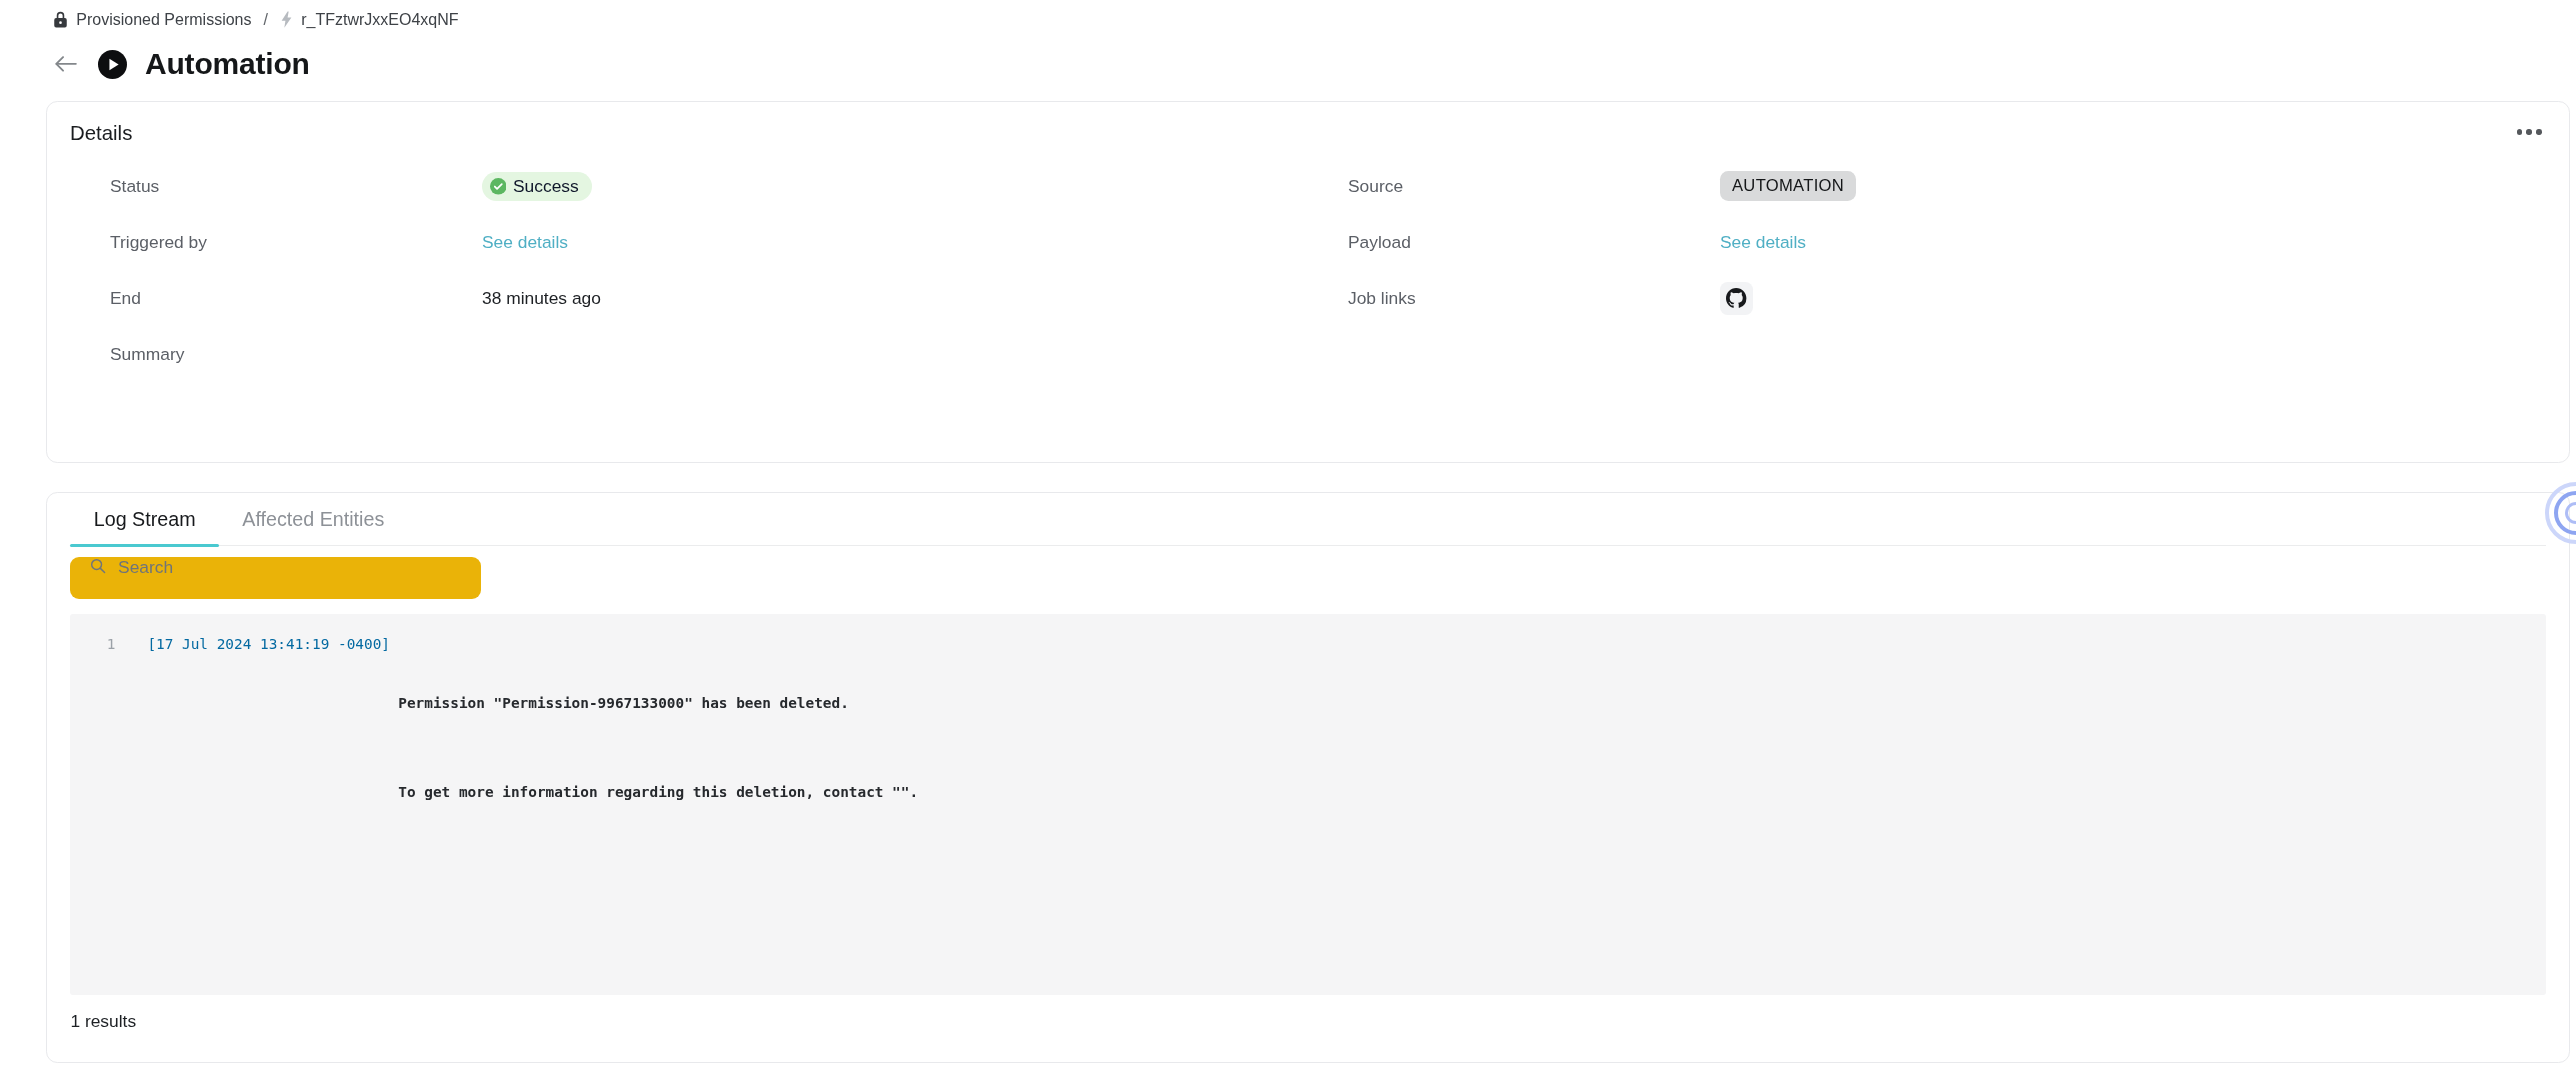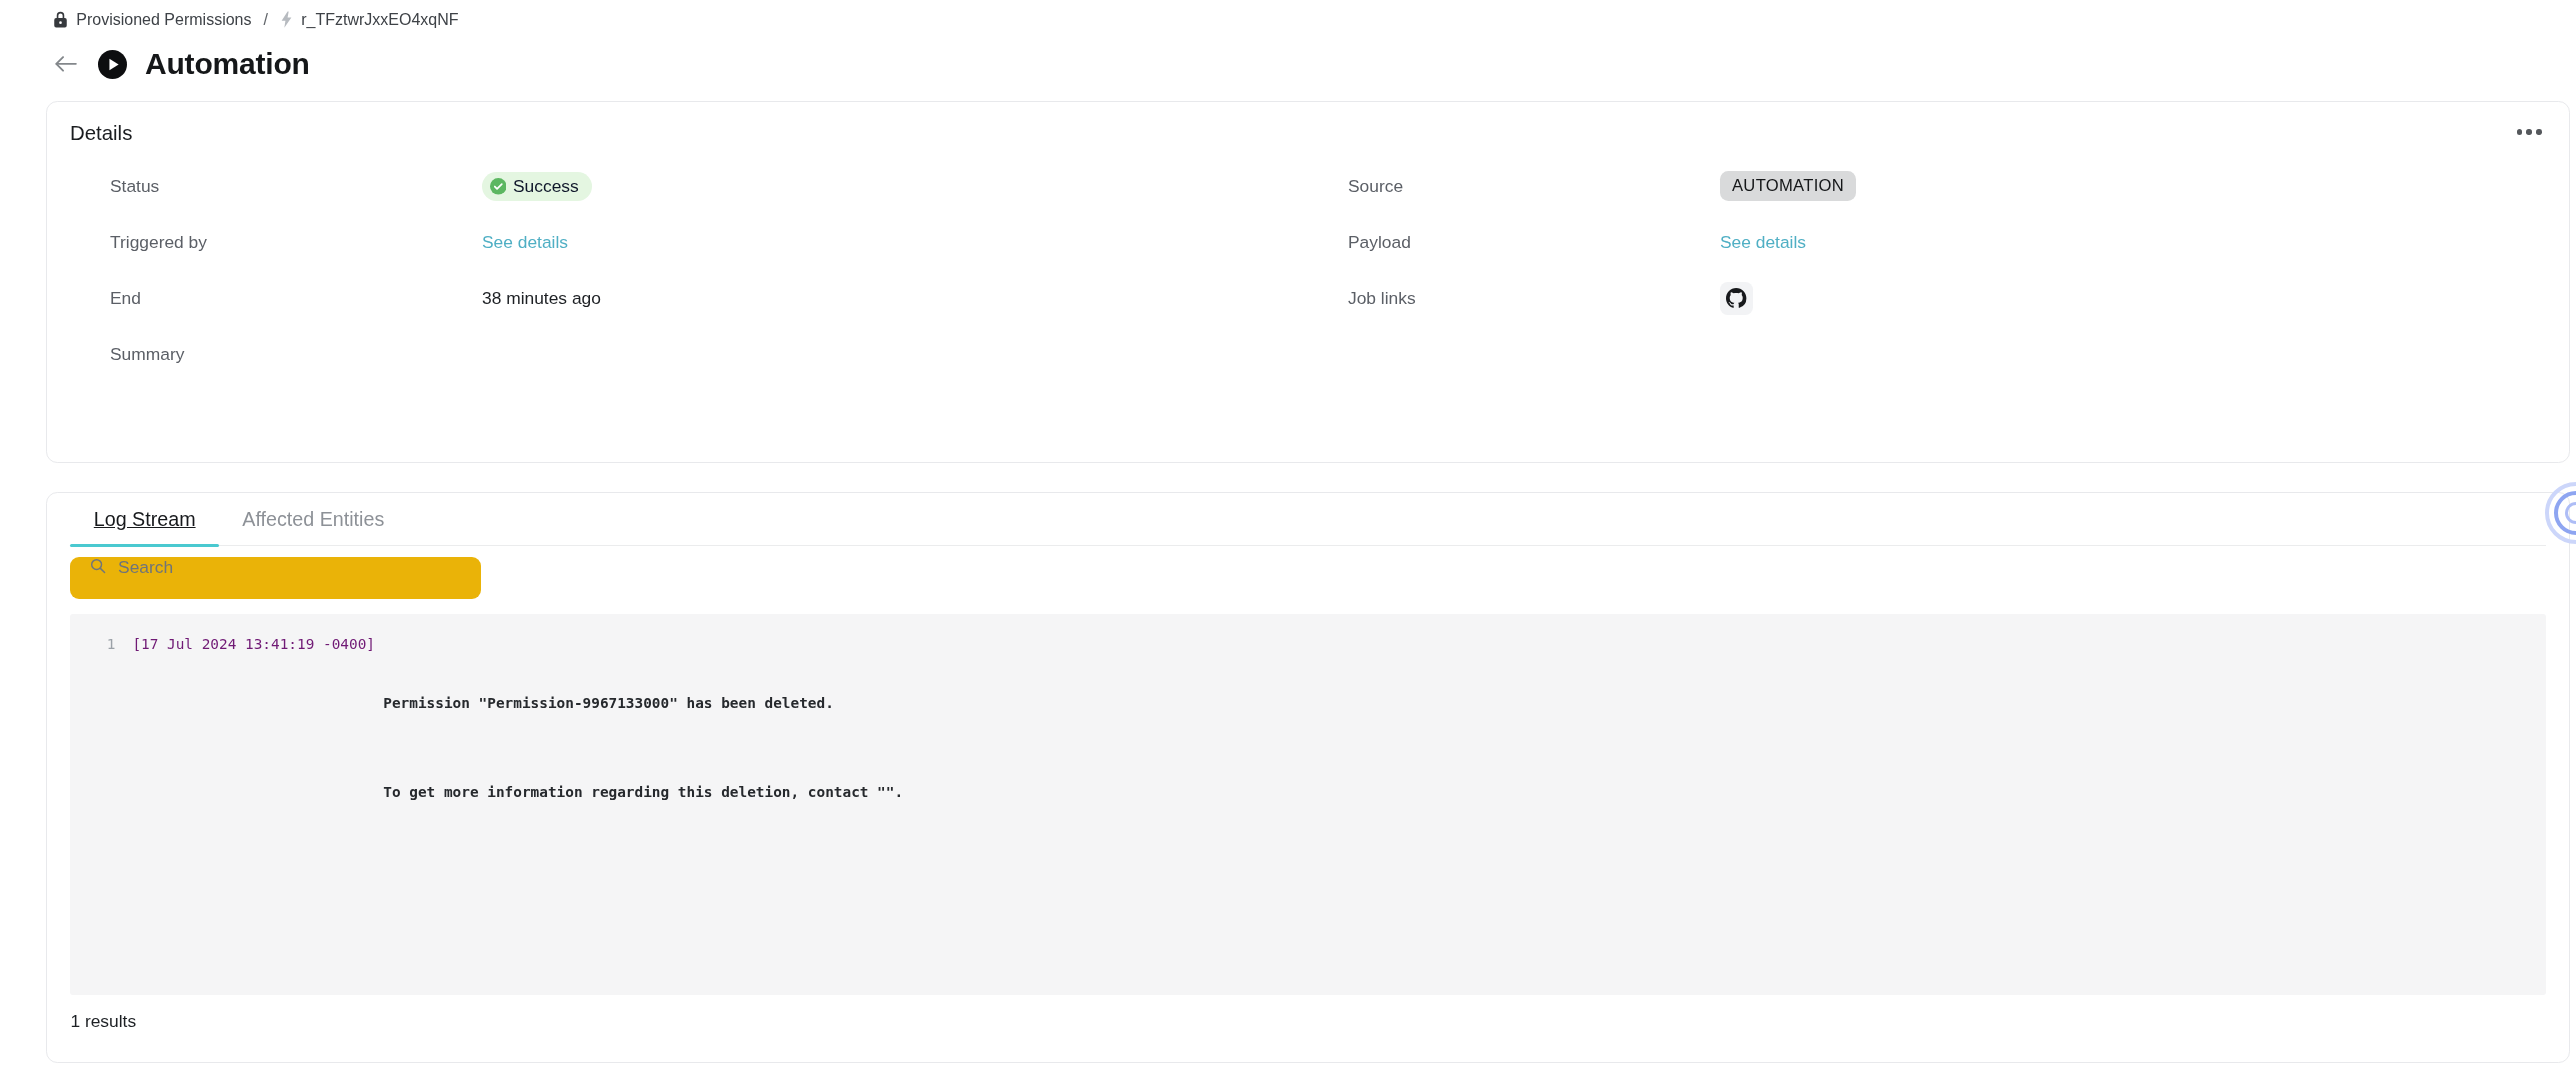--- a/index.html
+++ b/index.html
@@ -45,38 +45,38 @@
   .badge-gray { display:inline-flex; align-items:center; height:30px; background:#d9dadb;
                 border-radius:8.3px; padding:0 12px; font-size:16.6px; font-weight:500;
                 color:#151719; letter-spacing:0.3px; }
   .gh-btn { width:33px; height:33px; border-radius:7.6px; background:#f2f3f5;
             display:flex; align-items:center; justify-content:center; cursor:pointer; }
 
   
   .tabs-wrap { margin:0 23.4px; height:53px; display:flex; border-bottom:0.8px solid #ebeced; }
   .tab { position:relative; display:flex; align-items:center; padding:0 23.4px;
          font-size:19.7px; color:#8d9197; cursor:pointer; }
-  .tab.active { color:#17191c; font-weight:500;text-decoration:underline; }
+  .tab.active { color:#17191c; font-weight:500; }
   .tab.active::after { content:""; position:absolute; left:0; right:0; bottom:-2.3px;
                        height:3.8px; border-radius:2.3px; background:#4ac9d0; }
 
   
   .search-box { margin:11.3px 0 0 23.4px; width:411px; height:42px; border-radius:9px;
                 background:#eab308; display:flex; align-items:flex-start; padding:0 15px 0 19px; gap:11.3px; }
   .search-box input { border:none; outline:none; background:transparent; flex:1;
                       font-size:17.4px; color:#2a2d31; font-family:"Liberation Sans", sans-serif; }
   .search-box input::placeholder { color:#6f747a; }
 
   
   .log-area { margin:15px 23.4px 0 23.4px; height:381px; background:#f5f5f6; border-radius:3px;
               padding-top:16px; overflow:hidden;
               font-family:"DejaVu Sans Mono", monospace; font-size:14.4px; line-height:29.5px; }
   .log-line { display:flex; align-items:flex-start; padding-left:15px; }
   .log-num { width:30px; flex:none; text-align:right; color:#9ba1a8; }
-  .log-ts  { margin-left:17px; flex:none; color:#701a75; }
+  .log-ts  { margin-left:32px; flex:none; color:#0369a1; }
   .log-msg { margin-left:8.3px; font-weight:700; color:#26292d; white-space:pre-wrap; }
 
   .results-label { margin:16px 0 0 23.4px; font-size:17.4px; font-weight:500; color:#1d2024; }
 
   
   .pulse { position:absolute; left:2554px; top:491px; width:44px; height:44px; border-radius:50%;
            border:4.5px solid #8ea5f1; cursor:pointer; }
   .pulse::before { content:""; position:absolute; inset:-13px; border-radius:50%;
                    border:4.5px solid #ccd6fa; }
   .pulse::after  { content:""; position:absolute; inset:6.8px; border-radius:50%;

